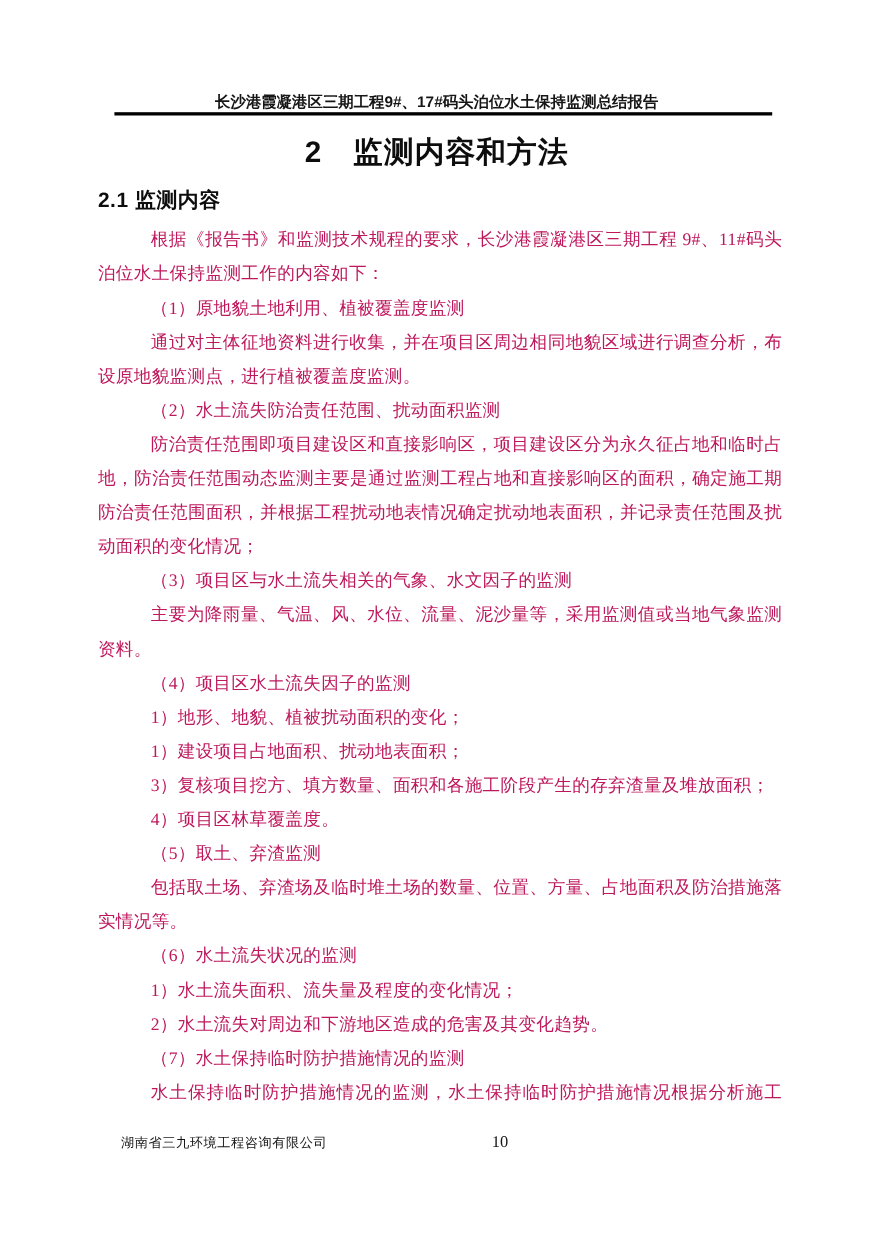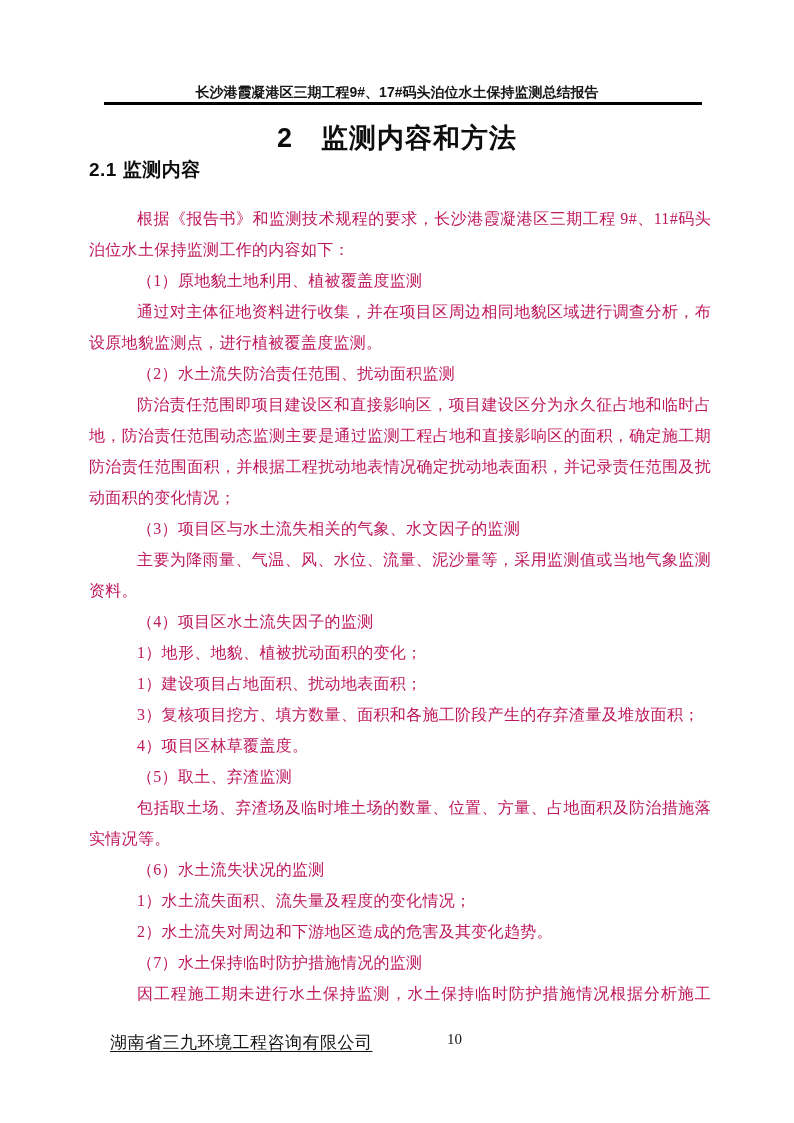--- a/index.html
+++ b/index.html
@@ -49,21 +49,21 @@
     font-family: "Liberation Sans", "DejaVu Sans", sans-serif;
     font-size: 27px;
     font-weight: bold;
     letter-spacing: 1px;
     color: #0d0d0d;
     white-space: nowrap;
   }
   
   .section-heading {
     position: absolute;
-    top: 157px;
+    top: 169px;
     left: 89px;
     font-family: "Liberation Sans", "DejaVu Sans", sans-serif;
     font-size: 19px;
     font-weight: bold;
     letter-spacing: 0.5px;
     color: #0d0d0d;
     white-space: nowrap;
   }
   
   .body-text {
@@ -83,24 +83,23 @@
     text-indent: 48px;
   }
   .body-text p.cont-line {
     text-align-last: justify;
   }
   
   .footer-company {
     position: absolute;
     top: 1031px;
     left: 110px;
-    font-size: 17px;
+    font-size: 12px;
     letter-spacing: 0.5px;
     color: #141414;
-    text-decoration: underline;
     text-underline-offset: 3px;
     white-space: nowrap;
   }
   .footer-page-number {
     position: absolute;
     top: 1031px;
     left: 447px;
     font-size: 15px;
     color: #141414;
   }
@@ -130,20 +129,20 @@
     <p>1）地形、地貌、植被扰动面积的变化；</p>
     <p>1）建设项目占地面积、扰动地表面积；</p>
     <p>3）复核项目挖方、填方数量、面积和各施工阶段产生的存弃渣量及堆放面积；</p>
     <p>4）项目区林草覆盖度。</p>
     <p>（5）取土、弃渣监测</p>
     <p>包括取土场、弃渣场及临时堆土场的数量、位置、方量、占地面积及防治措施落实情况等。</p>
     <p>（6）水土流失状况的监测</p>
     <p>1）水土流失面积、流失量及程度的变化情况；</p>
     <p>2）水土流失对周边和下游地区造成的危害及其变化趋势。</p>
     <p>（7）水土保持临时防护措施情况的监测</p>
-    <p class="cont-line">因工程施工期未进行水土保持监测，水土保持临时防护措施情况根据分析施工</p>
+    <p class="cont-line">水土保持临时防护措施情况的监测，水土保持临时防护措施情况根据分析施工</p>
   </div>
 
   <div class="footer-company">湖南省三九环境工程咨询有限公司</div>
 
   <div class="footer-page-number">10</div>
 
 </div>
 
 </body></html>

